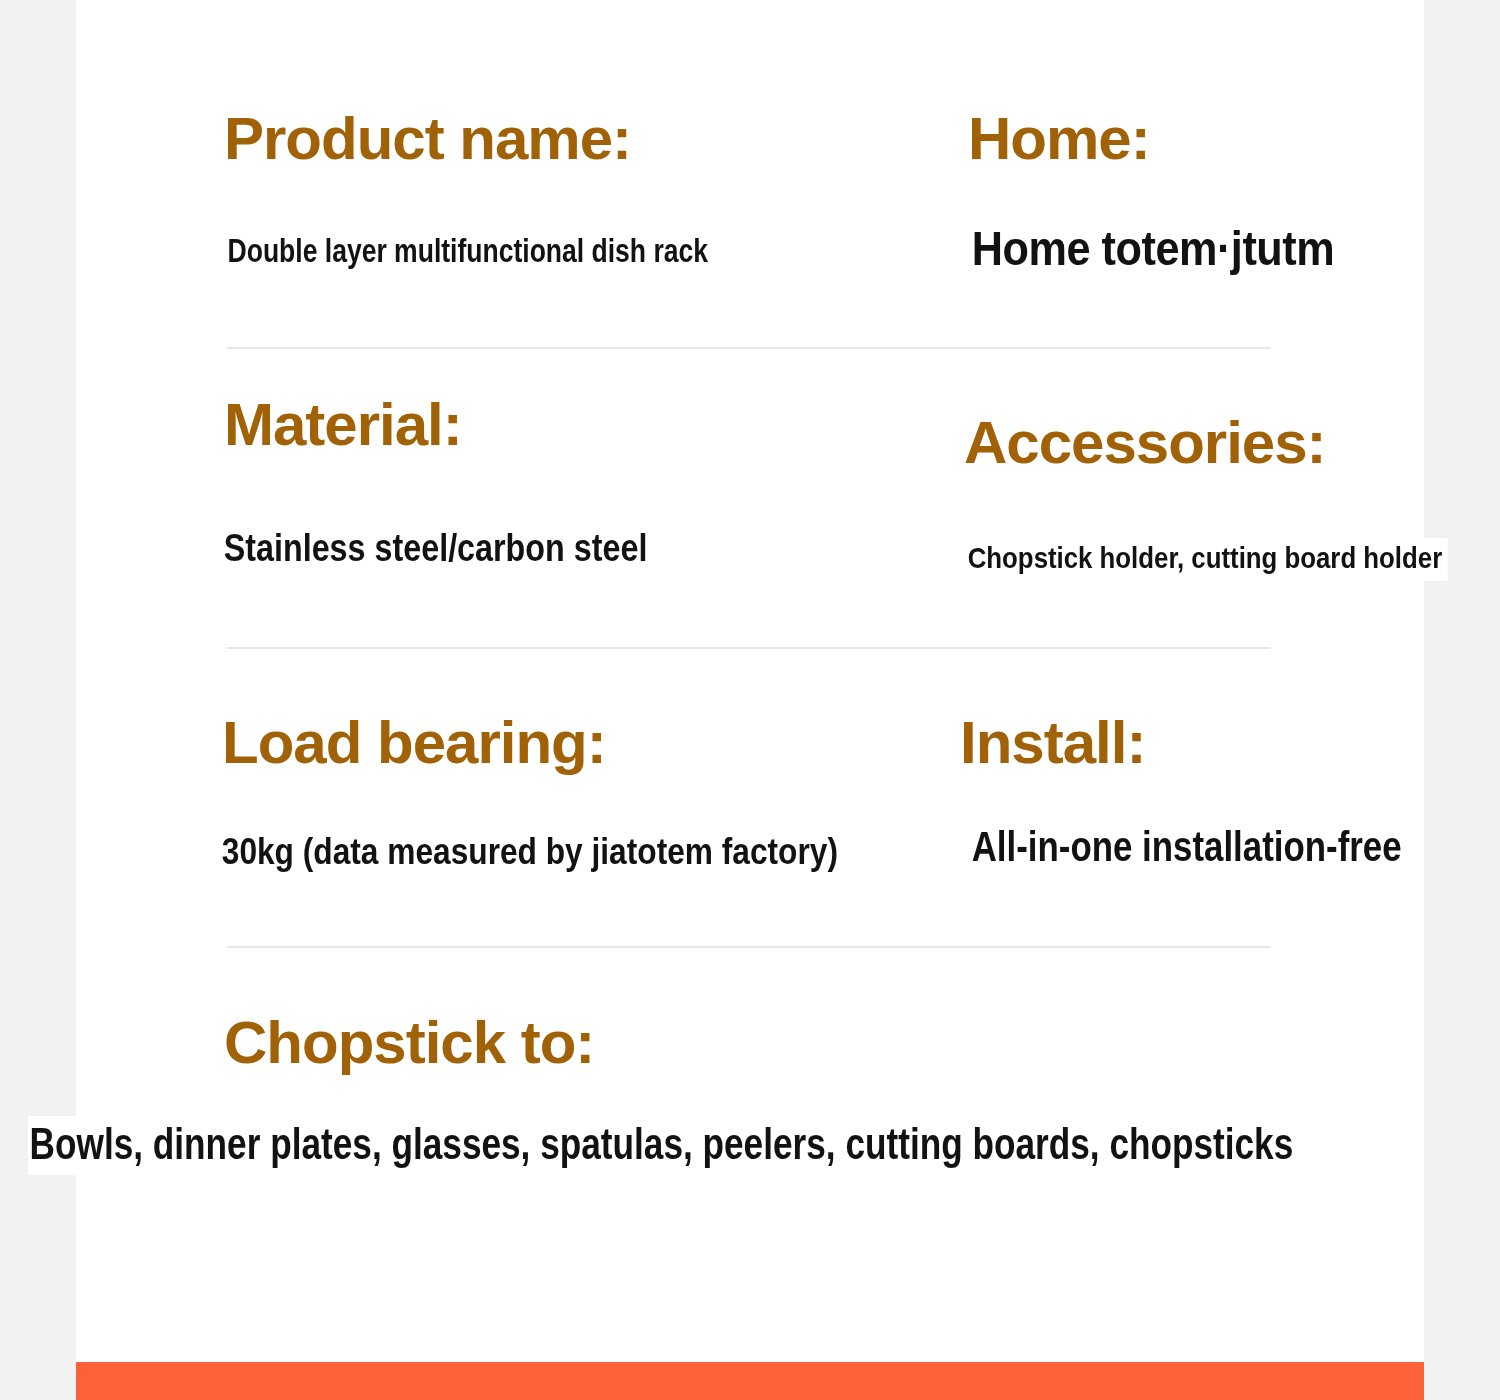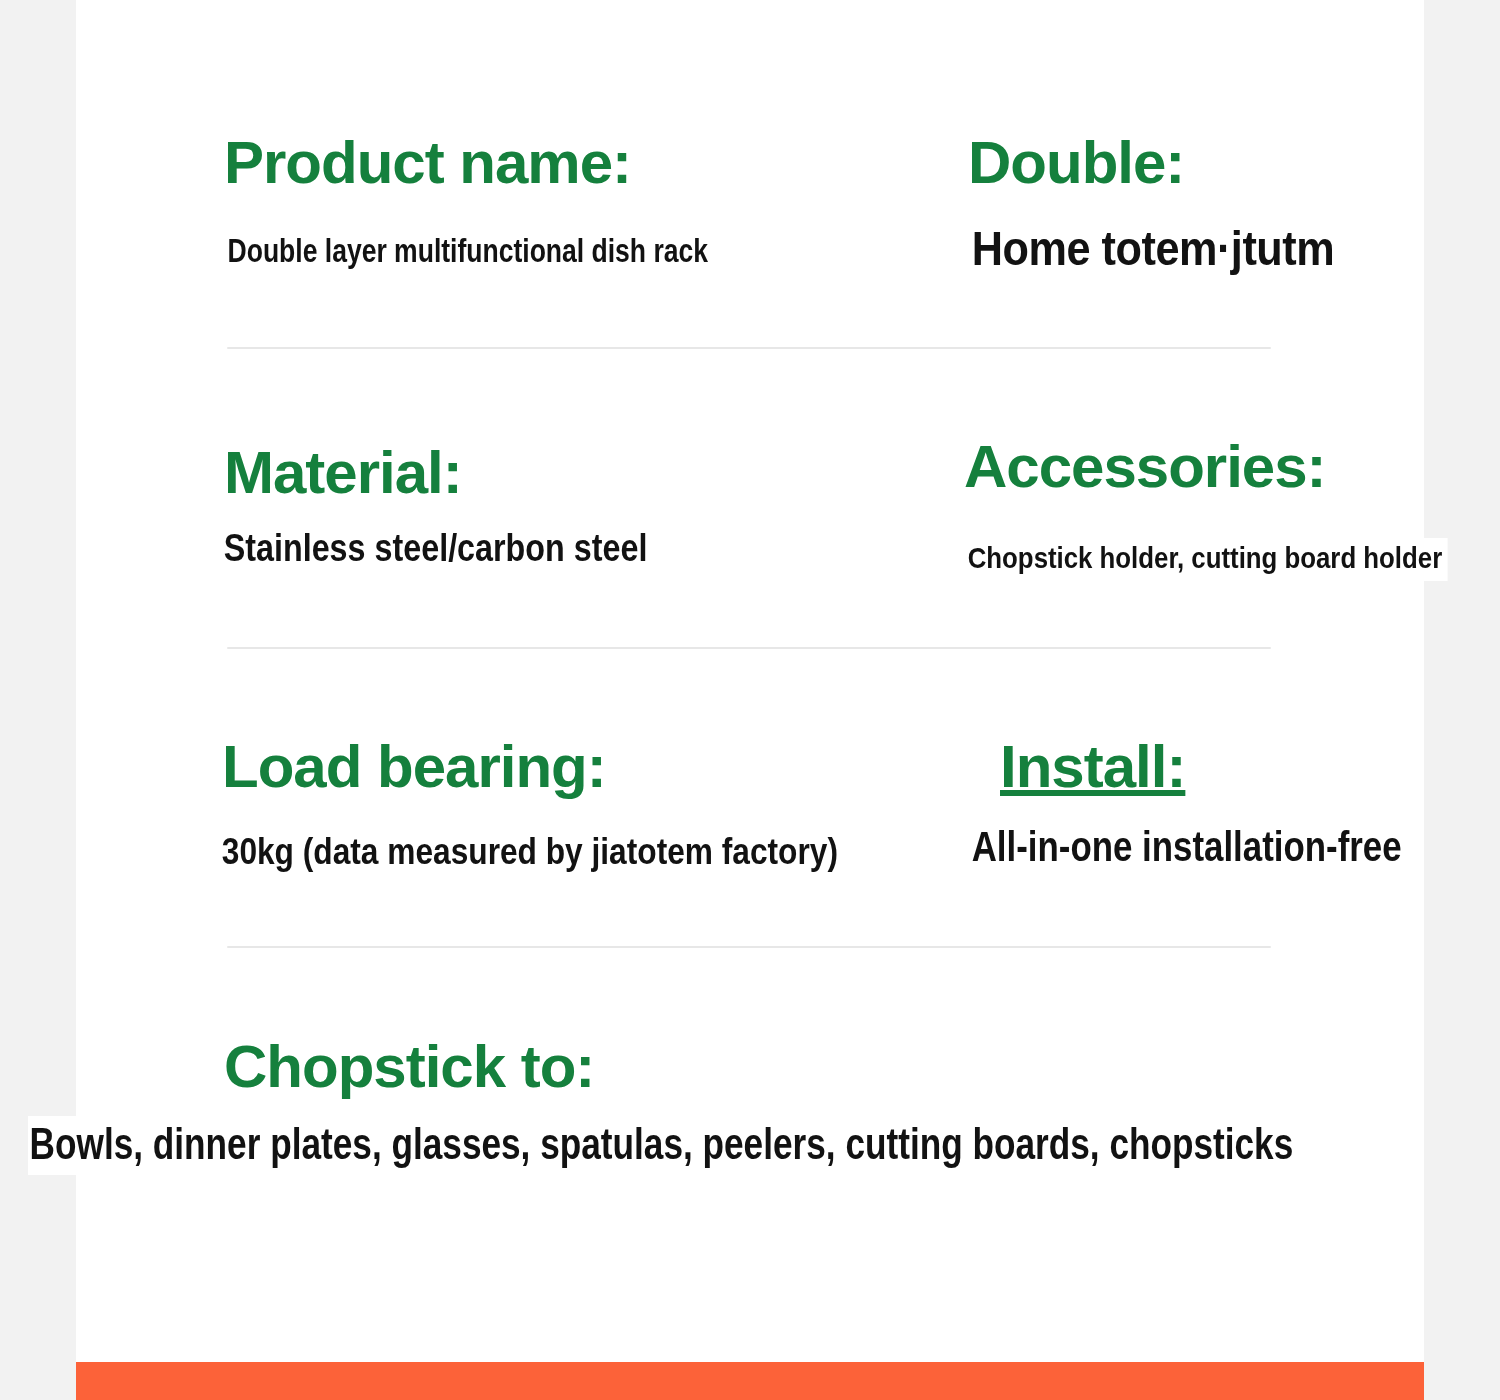--- a/index.html
+++ b/index.html
@@ -33,27 +33,26 @@
   .divider {
     position: absolute;
     left: 227px;
     width: 1044px;
     height: 2px;
     background: #e7e7e7;
     border-radius: 1px;
   }
   .heading {
     position: absolute;
-    color: #15803d;
+    color: #a16207;
     font-weight: 700;
     font-size: 60px;
     line-height: 1.1;
     letter-spacing: -1px;
     white-space: nowrap;
-    margin-top: 24px;
   }
   .value {
     position: absolute;
     color: #121212;
     font-weight: 700;
     line-height: 1.15;
     white-space: nowrap;
     display: inline-block;
     transform-origin: left center;
     background: #ffffff;
@@ -61,38 +60,38 @@
   }
   .v-product     { left: 226px;  top: 228px;  font-size: 34px; transform: scaleX(0.78); }
   .v-brand       { left: 970px;  top: 218px;  font-size: 48px; transform: scaleX(0.90); letter-spacing: -0.5px; }
   .v-material    { left: 222px;  top: 524px;  font-size: 38px; transform: scaleX(0.85); }
   .v-accessories { left: 966px;  top: 538px;  font-size: 30px; transform: scaleX(0.86); }
   .v-load        { left: 220px;  top: 828px;  font-size: 36px; transform: scaleX(0.88); }
   .v-install     { left: 970px;  top: 820px;  font-size: 42px; transform: scaleX(0.83); }
   .v-applicable  { left: 28px;   top: 1116px; font-size: 44px; transform: scaleX(0.80); }
   .h-product     { left: 224px; top: 106px; }
   .h-brand       { left: 968px; top: 106px; }
-  .h-material    { left: 224px; top: 416px; }
+  .h-material    { left: 224px; top: 392px; }
   .h-accessories { left: 964px; top: 410px; }
   .h-load        { left: 222px; top: 710px; text-align: right; }
-  .h-install     { left: 1000px; top: 710px; text-decoration: underline; }
+  .h-install     { left: 960px; top: 710px; }
   .h-applicable  { left: 224px; top: 1010px; }
   .d1 { top: 347px; }
   .d2 { top: 647px; }
   .d3 { top: 946px; }
 </style>
 </head>
 <body>
 
 <div class="card"></div>
 
 <div class="heading h-product">Product name:</div>
 <div class="value v-product">Double layer multifunctional dish rack</div>
 
-<div class="heading h-brand">Double:</div>
+<div class="heading h-brand">Home:</div>
 <div class="value v-brand">Home totem·jtutm</div>
 
 <div class="divider d1"></div>
 
 <div class="heading h-material">Material:</div>
 <div class="value v-material">Stainless steel/carbon steel</div>
 
 <div class="heading h-accessories">Accessories:</div>
 <div class="value v-accessories">Chopstick holder, cutting board holder</div>
 

